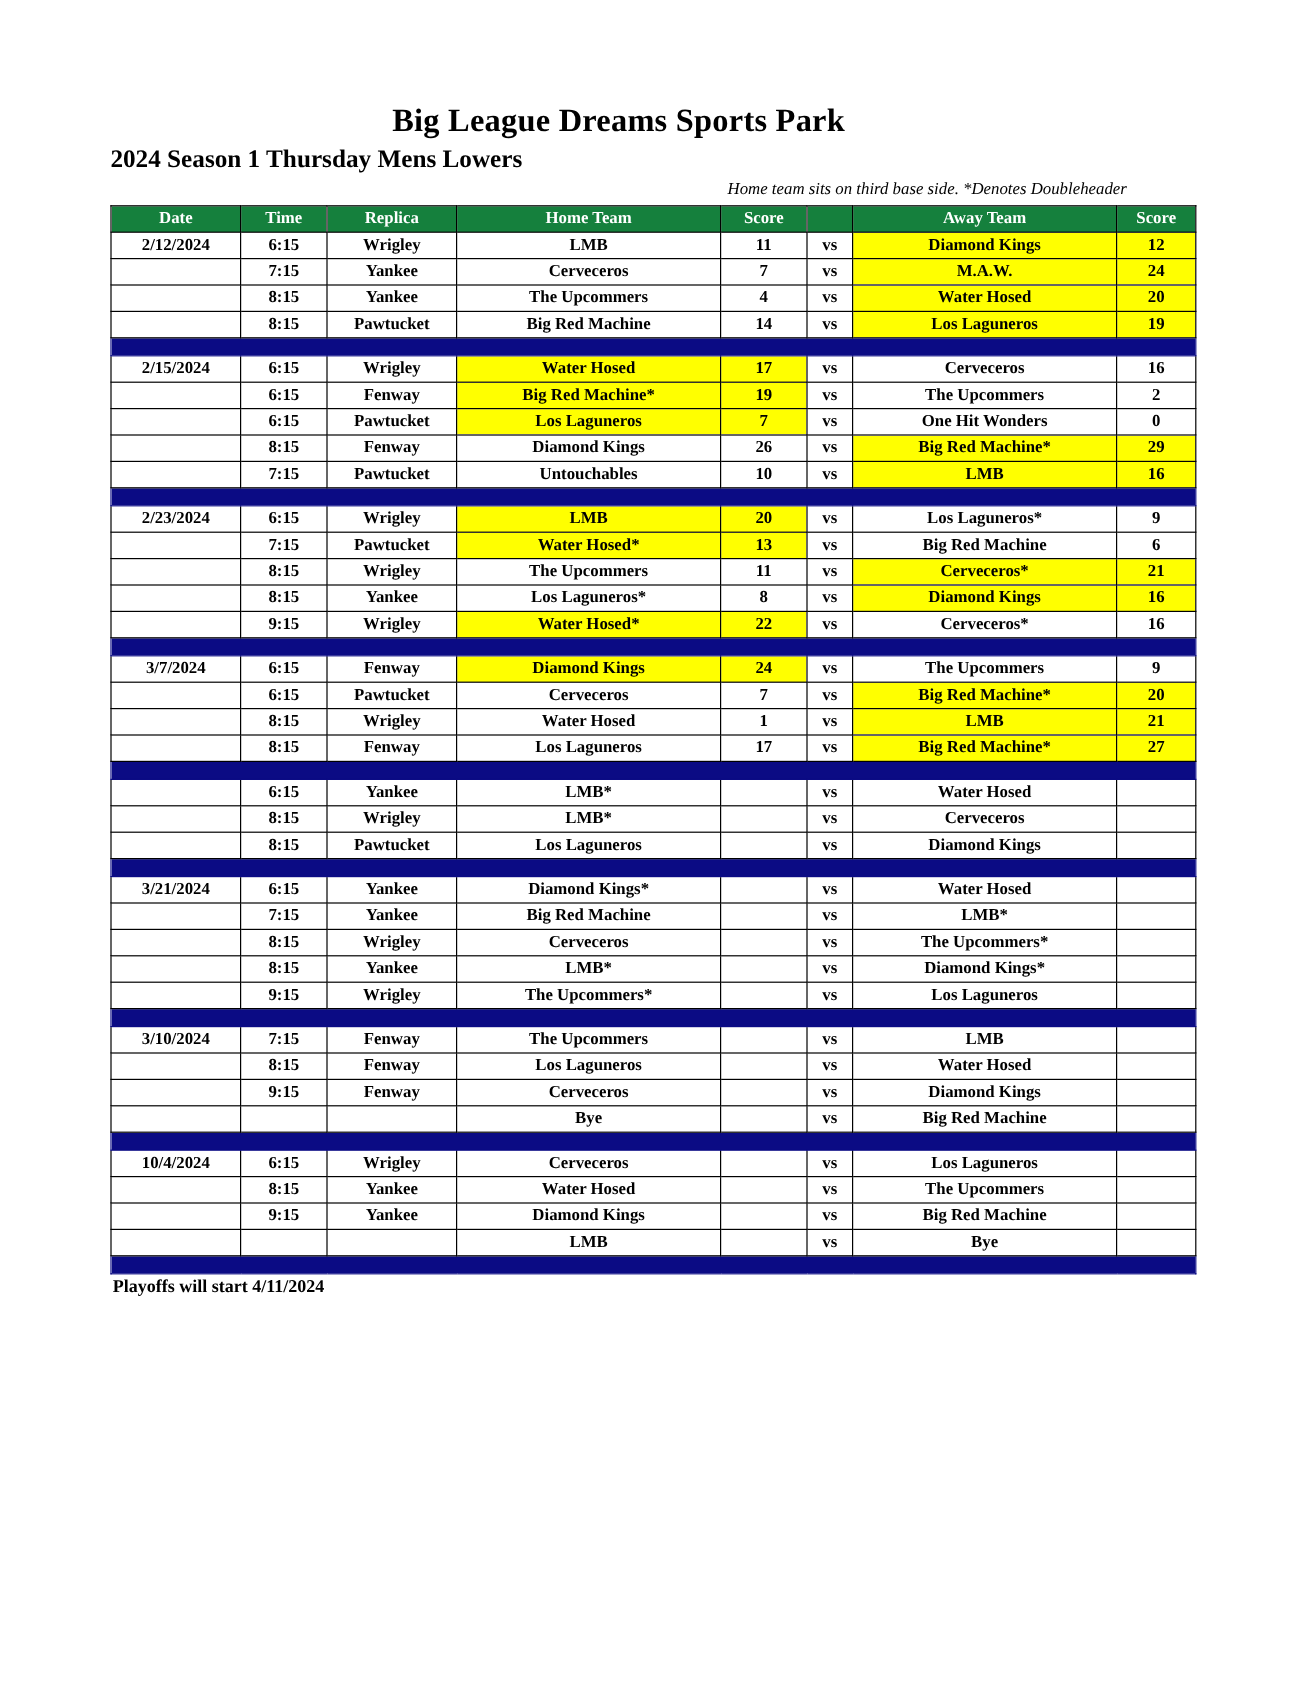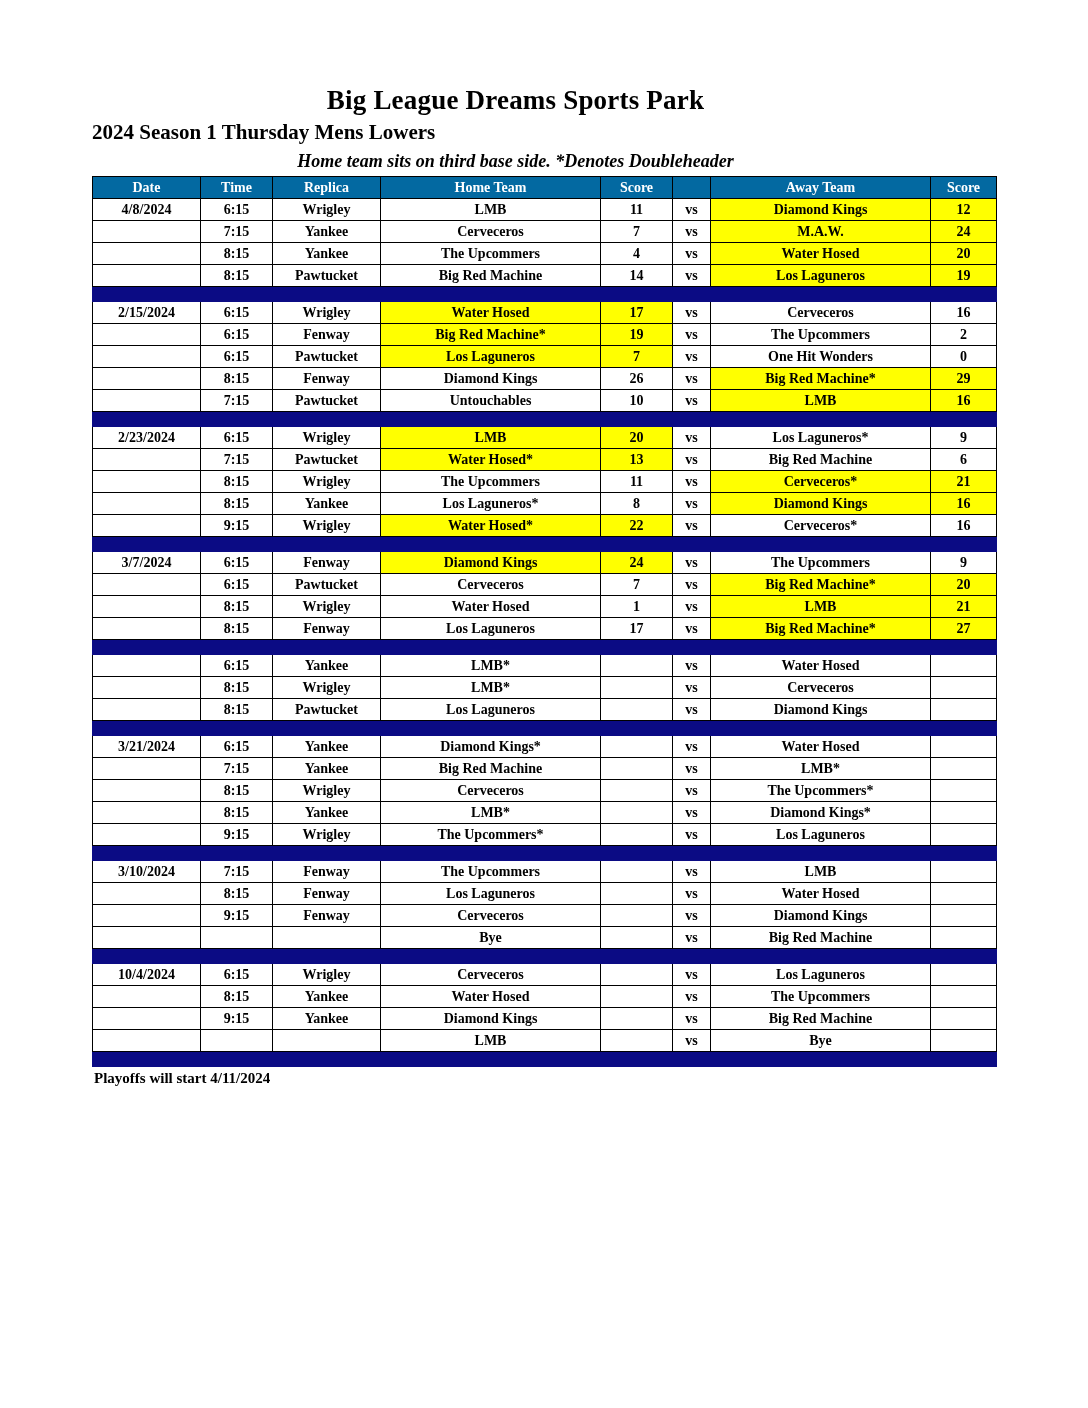--- a/index.html
+++ b/index.html
@@ -29,25 +29,25 @@
     margin: 0 0 4px 0;
   }
   .subtitle {
     text-align: left;
     font-family: "Liberation Serif", serif;
     font-weight: bold;
     font-size: 21px;
     margin: 0 0 6px 0;
   }
   .note {
-    text-align: center;
+    text-align: right;
     font-family: "Liberation Serif", serif;
-    font-weight: bold;
+    font-weight: normal;
     font-style: italic;
-    font-size: 18px;
+    font-size: 14px;
     margin: 0 0 4px 0;
   }
   table.sched {
     border-collapse: collapse;
     width: 904px;
     table-layout: fixed;
     margin: 0 auto;
   }
   table.sched td, table.sched th {
     border: 1px solid #000000;
@@ -55,21 +55,21 @@
     font-family: "Liberation Serif", serif;
     font-weight: bold;
     text-align: center;
     height: 21px;
     line-height: 19px;
     padding: 0 2px;
     overflow: hidden;
     white-space: nowrap;
   }
   thead th {
-    background: #0369a1;
+    background: #15803d;
     color: #ffffff;
     font-size: 14.5px;
     height: 22px;
   }
   tr.spacer td {
     background: #0b0b84;
     height: 14px;
     border: 1px solid #0b0b84;
     padding: 0;
   }
@@ -125,21 +125,21 @@
         <th>Replica</th>
         <th>Home Team</th>
         <th>Score</th>
         <th></th>
         <th>Away Team</th>
         <th>Score</th>
       </tr>
     </thead>
     <tbody id="sched-body">
         <tr>
-          <td>4/8/2024</td>
+          <td>2/12/2024</td>
           <td>6:15</td>
           <td>Wrigley</td>
           <td>LMB</td>
           <td>11</td>
           <td class="vs">vs</td>
           <td class="hl">Diamond Kings</td>
           <td class="hl">12</td>
         </tr>
         <tr>
           <td></td>

